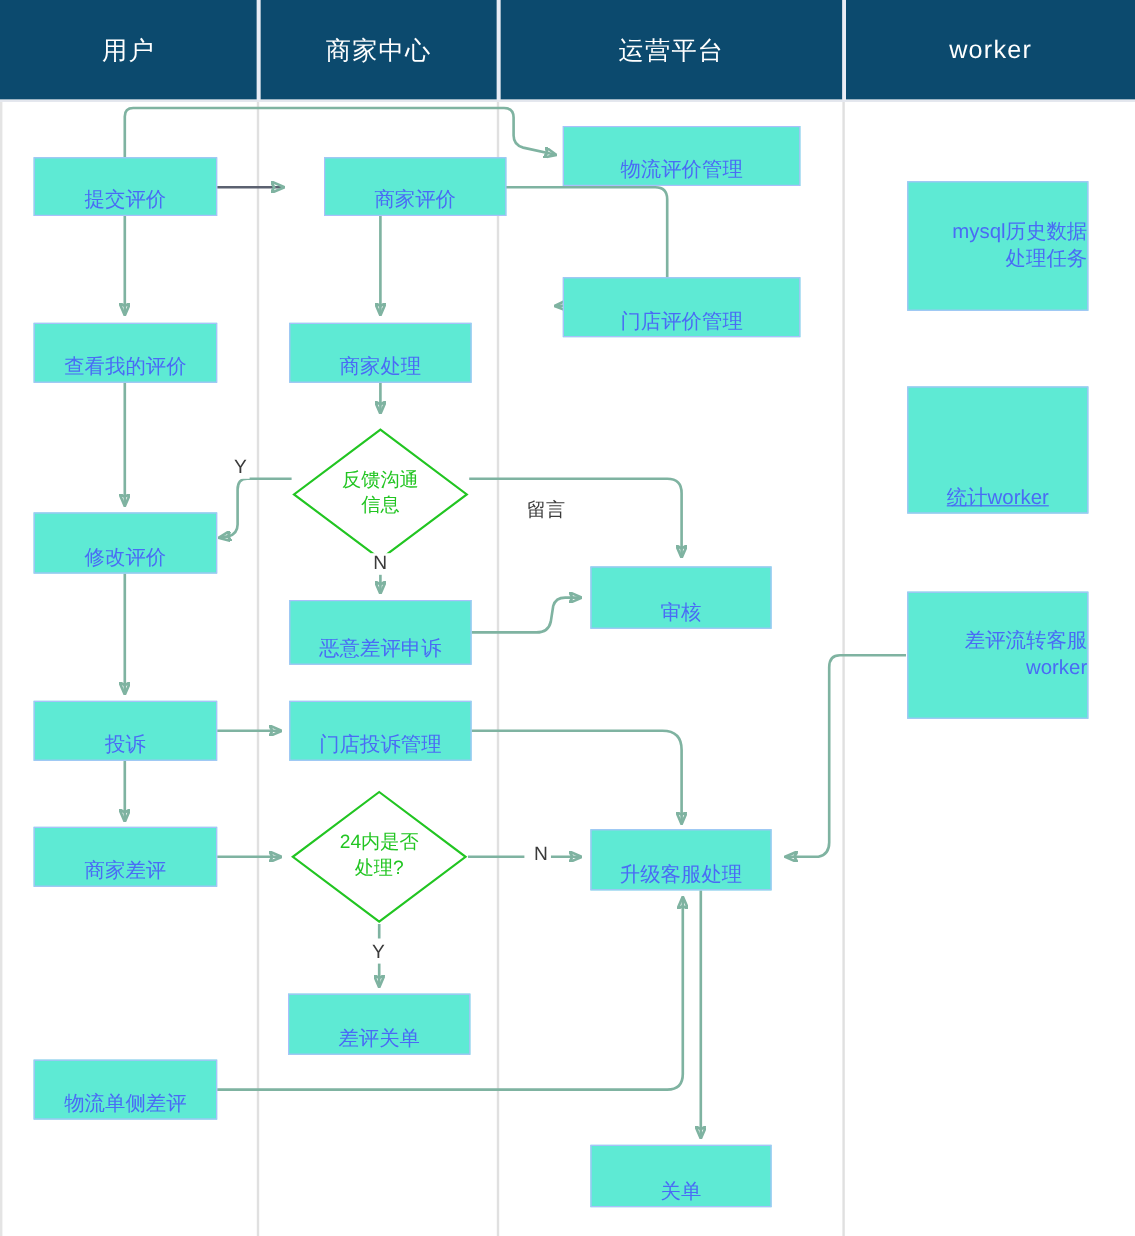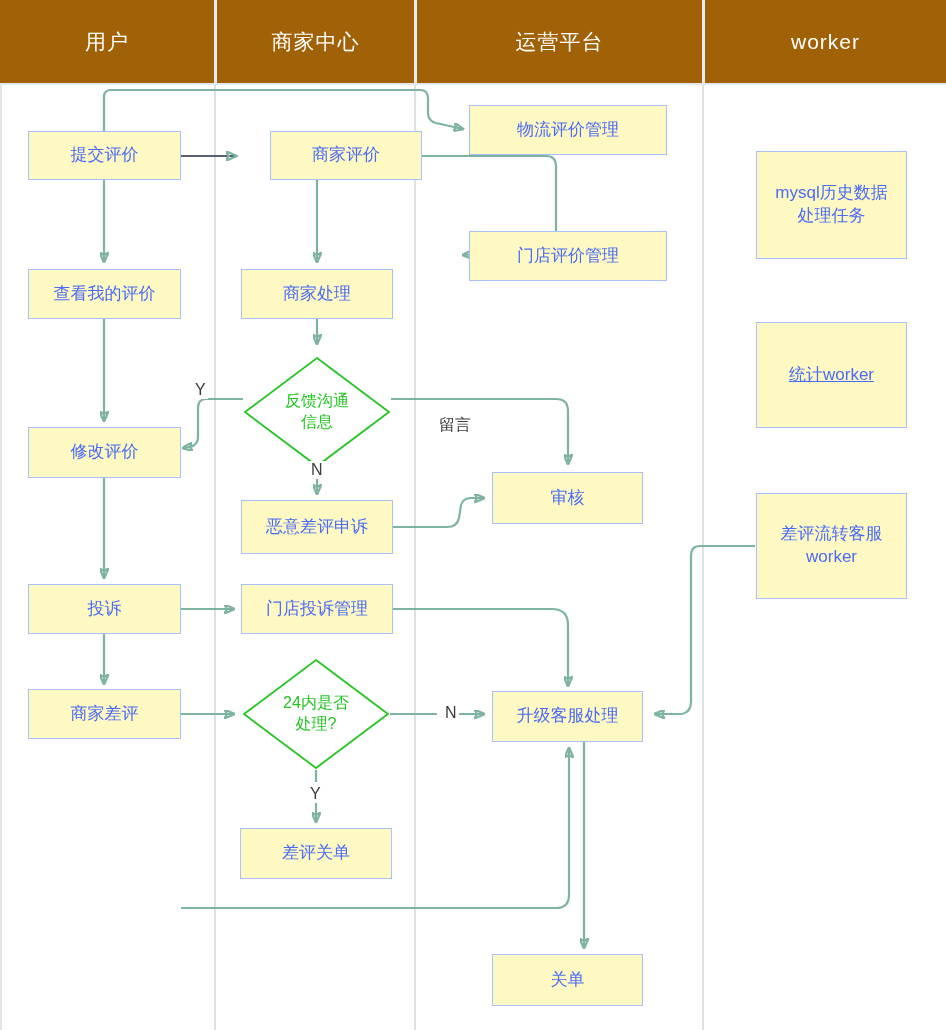--- a/index.html
+++ b/index.html
@@ -8,21 +8,21 @@
     width:946px;height:1030px;
     background:#ffffff;
     font-family:"Liberation Sans","DejaVu Sans",sans-serif;
     overflow:hidden;
   }
   #stage{position:relative;width:946px;height:1030px;}
 
   
   .lane-header{
     position:absolute;top:0;height:83px;
-    background:#a16207;
+    background:#0c4a6e;
     display:flex;align-items:center;justify-content:center;
     color:#ffffff;font-size:21px;letter-spacing:1px;
     box-sizing:border-box;
   }
   .lane-header + .lane-header{}
   .lane-sep-head{
     position:absolute;top:0;width:3px;height:83px;background:#e9ecf5;
   }
   .header-underline{
     position:absolute;left:0;top:83px;width:946px;height:2px;background:#e4e7ee;
@@ -31,23 +31,23 @@
   
   .lane-divider{
     position:absolute;top:85px;width:2px;height:945px;background:#e0e0e0;
   }
   .frame-left{position:absolute;left:0;top:85px;width:2px;height:945px;background:#e4e4e4;}
 
   
   .node{
     position:absolute;box-sizing:border-box;
     border:1.6px solid #a9c0fb;
-    background:#fef9c3;
+    background:#5eead4;
     color:#4a6bf5;
-    display:flex;align-items:center;justify-content:center;
+    display:flex;align-items:flex-end;justify-content:center;
     text-align:center;font-size:17px;line-height:1.35;
     z-index:5;
   }
   .node.two-line{font-size:17px;}
 
   
   .diamond{
     position:absolute;z-index:5;
   }
   .diamond .shape{
@@ -164,20 +164,23 @@
   </div>
 
   <div class="node" style="left:28px;top:584px;width:153px;height:50px;">
     <span>投诉</span>
   </div>
 
   <div class="node" style="left:28px;top:689px;width:153px;height:50px;">
     <span>商家差评</span>
   </div>
 
+  <div class="node" style="left:28px;top:883px;width:153px;height:50px;">
+    <span>物流单侧差评</span>
+  </div>
 
   <div class="node" style="left:241px;top:131px;width:152px;height:49px;margin-left:29px;">
     <span>商家评价</span>
   </div>
 
   <div class="node" style="left:241px;top:269px;width:152px;height:50px;">
     <span>商家处理</span>
   </div>
 
   <div class="node" style="left:241px;top:500px;width:152px;height:54px;">

